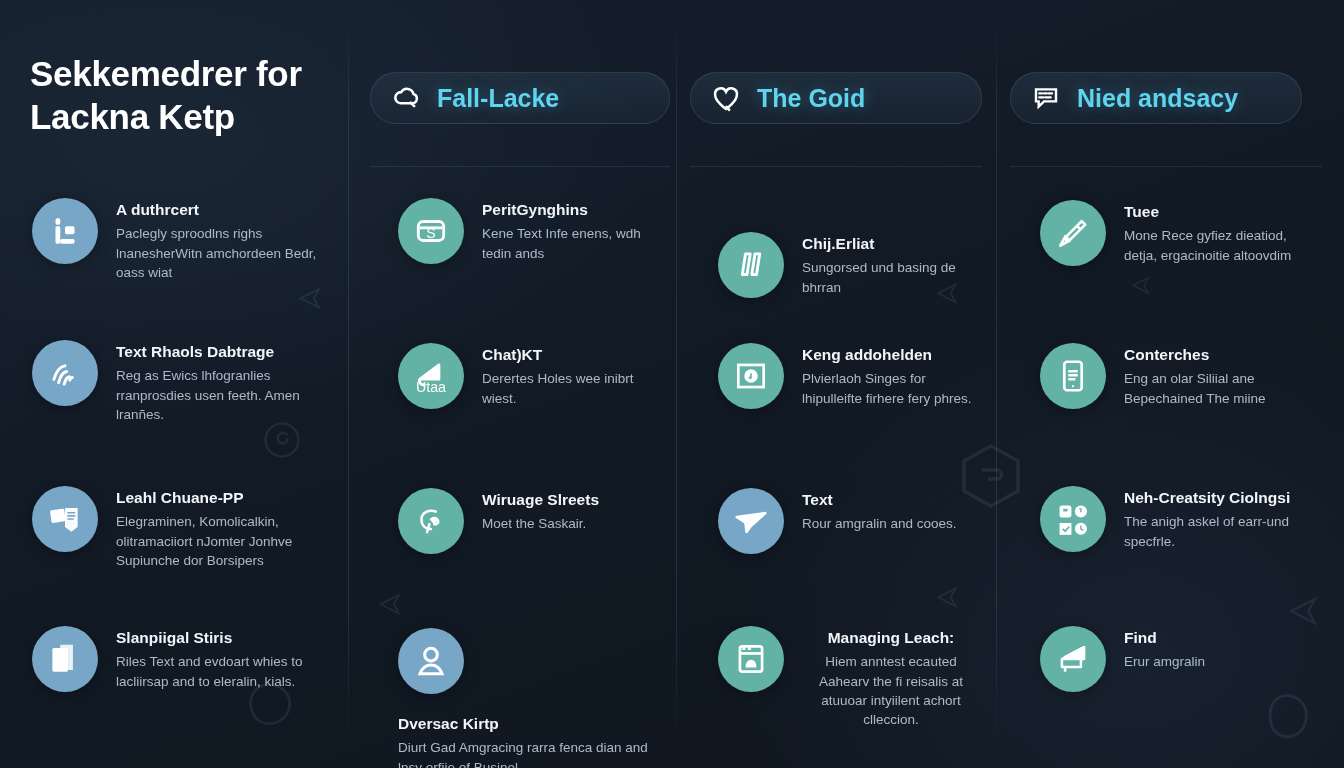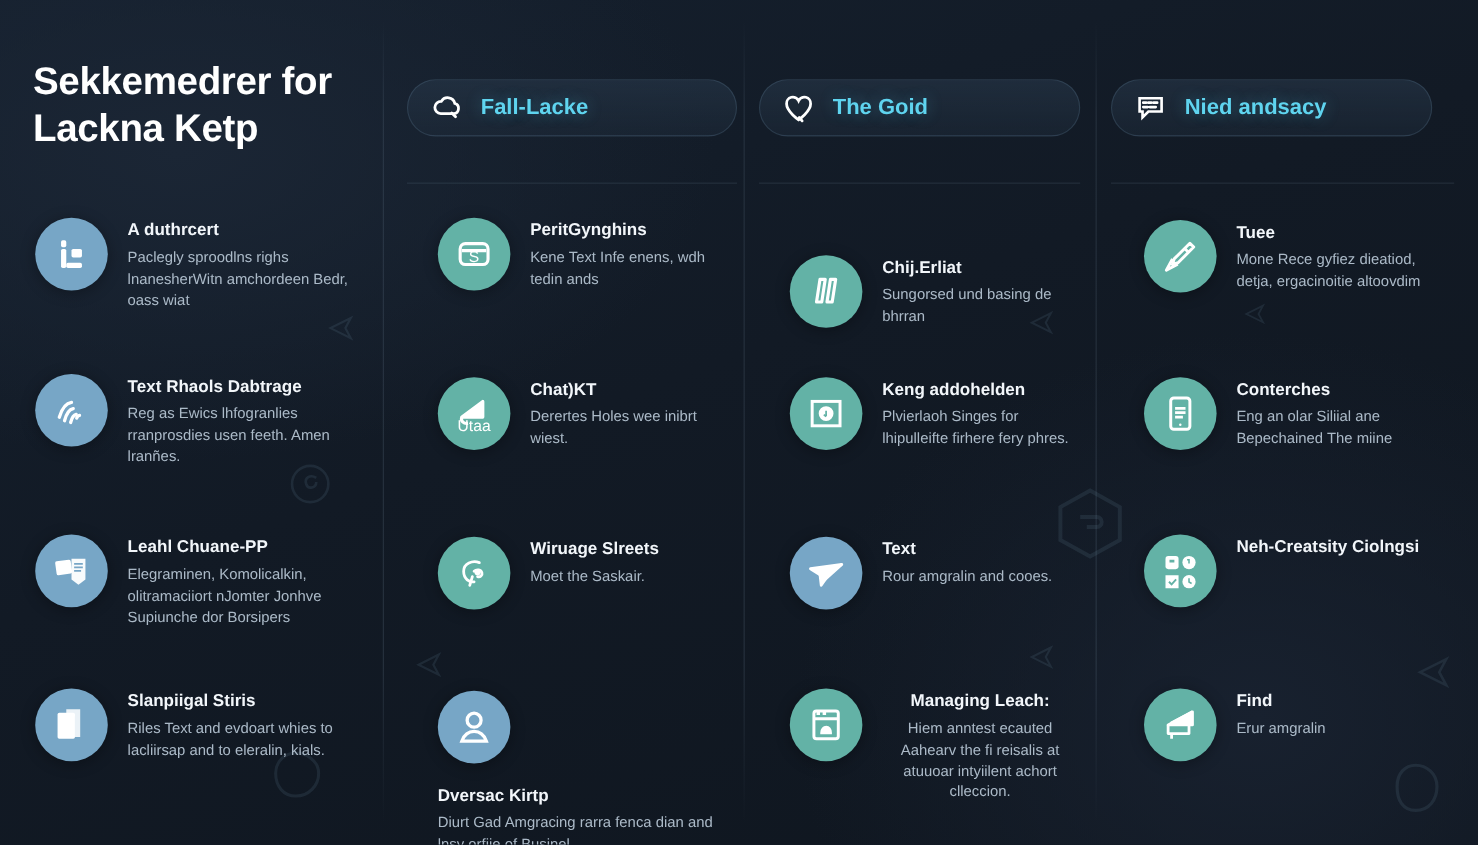--- a/index.html
+++ b/index.html
@@ -64,21 +64,21 @@
     height: 52px;
     display: flex;
     align-items: center;
     gap: 14px;
     padding: 0 20px 0 18px;
     border-radius: 26px;
     background: linear-gradient(180deg, rgba(39,55,73,0.62) 0%, rgba(30,43,58,0.50) 100%);
     border: 1px solid rgba(130,170,200,0.17);
   }
   .pill .pill-label {
-    font-size: 20px;
+    font-size: 25px;
     font-weight: bold;
     color: #5fd4ef;
     text-shadow: 0 0 14px rgba(80,200,235,0.35);
     white-space: nowrap;
   }
   .pill .pill-icon { flex: 0 0 auto; width: 34px; height: 34px; display:flex; align-items:center; justify-content:center; }
   .pill .pill-icon svg { width: 32px; height: 32px; }
 
   
   .item { position: absolute; display: flex; gap: 18px; }
@@ -415,20 +415,21 @@
         <path d="M3.5 14.5h7.5v7.5H3.5z" rx="1.6"></path>
         <circle cx="17" cy="18.2" r="3.8"></circle>
         <path d="M5.8 7.2v-1.6h2.8v1.6z" fill="#63b2a6"></path>
         <path d="M15.9 5.6h1.1v2.2" stroke="#63b2a6" stroke-width="0.9" fill="none"></path>
         <path d="M5.5 18.2l1.5 1.5 2.6-2.8" stroke="#63b2a6" stroke-width="1.1" fill="none"></path>
         <path d="M17 16.2v2.2l1.5.8" stroke="#63b2a6" stroke-width="0.9" fill="none"></path>
       </svg>
     </div>
     <div class="itxt">
       <div class="ititle">Neh-Creatsity Ciolngsi</div>
+      <div class="idesc">The anigh askel of earr-und specfrle.</div>
     </div>
   </div>
 
   <div class="item" style="left:1040px; top:626px; width:280px;">
     <div class="badge teal">
       <svg viewBox="0 0 24 24" fill="none" stroke="#ffffff" stroke-width="1.6" stroke-linejoin="round">
         <path d="M19 4.5 L5 12 h14 z" fill="#ffffff"></path>
         <path d="M5 12v5h12v-5"></path>
         <path d="M7 17v3"></path>
         <path d="M19 4.5 L6.5 11"></path>

